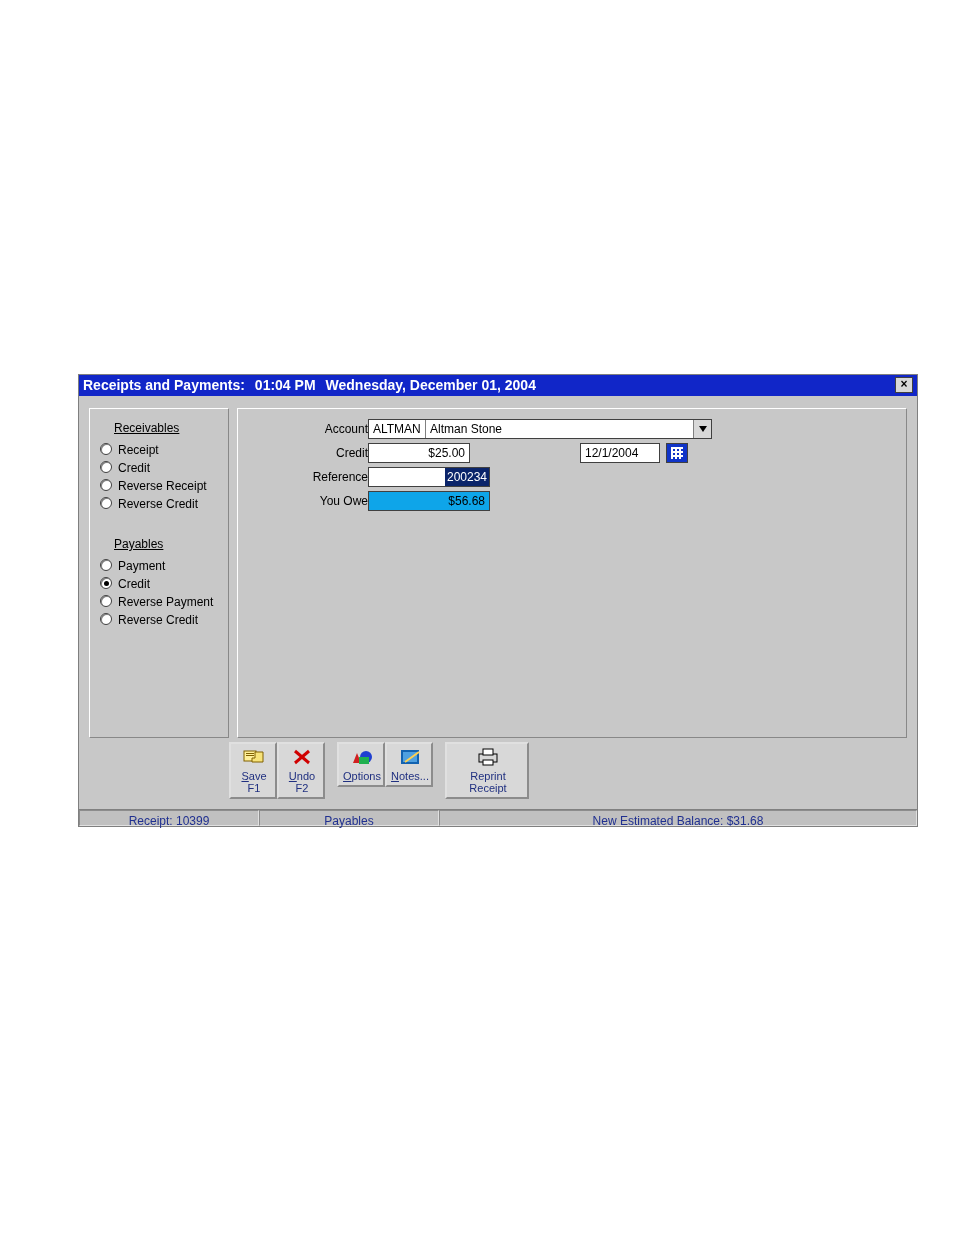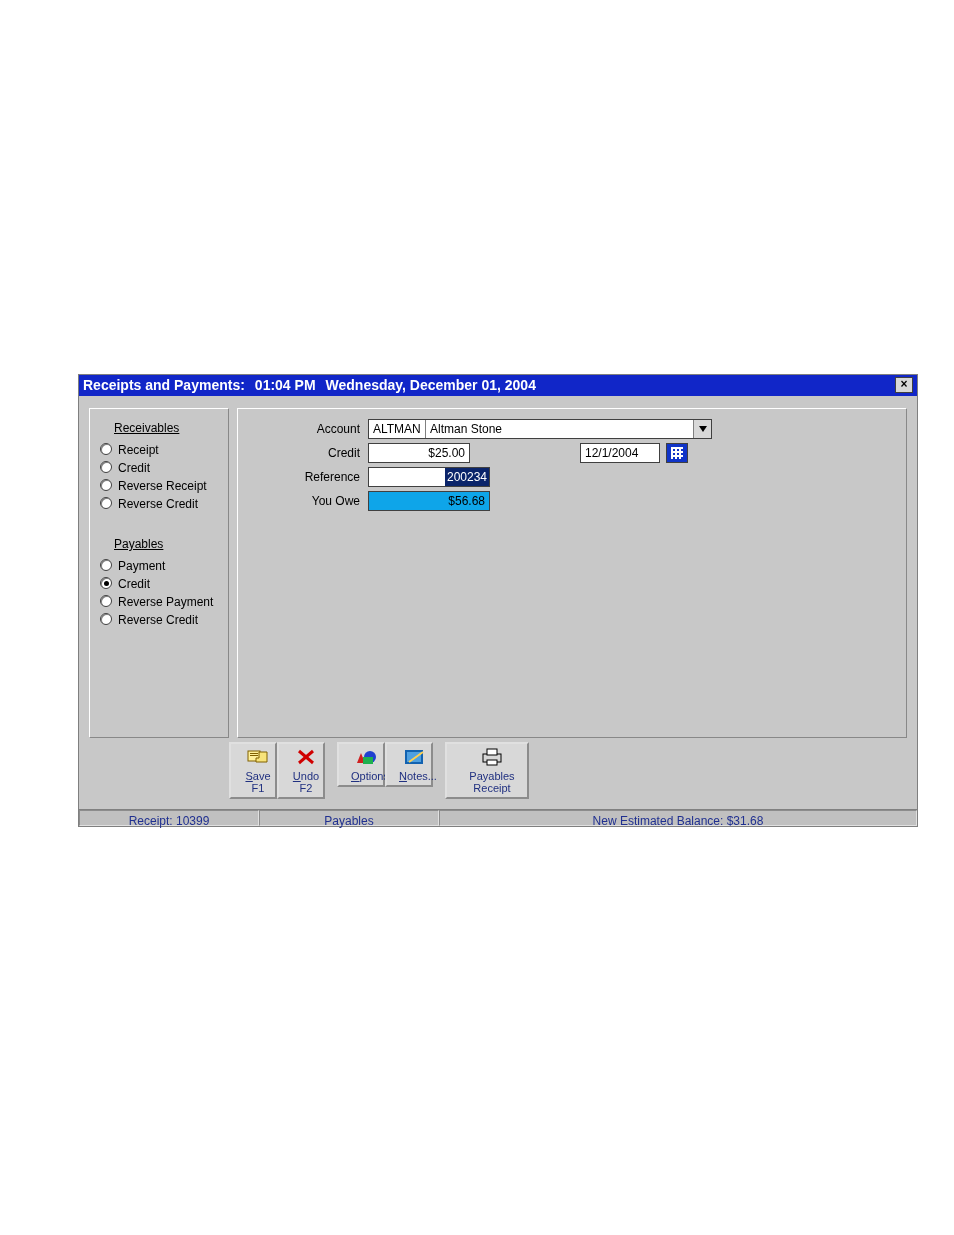--- a/index.html
+++ b/index.html
@@ -81,21 +81,21 @@
     border: 1px solid #888;
     border-top-color:#fff; border-left-color:#fff;
     background:#c8c8c8;
     padding: 6px 10px 10px 10px;
     min-height: 330px;
   }
   .form-row{
     display:flex; align-items:center; margin:4px 0;
   }
   .form-row .flabel{
-    width: 120px; text-align:right; padding-right:8px;
+    width: 120px; text-align:right; 
   }
   .tbox {
     border:1px solid #404040;
     background:#fff;
     height:20px; line-height:18px;
     padding:0 4px;
     font-family: inherit; font-size:12px;
   }
   .tbox.ro { background:#0ea5e9; }
   .tbox.right { text-align:right; }
@@ -123,21 +123,21 @@
       repeating-linear-gradient(#fff 0 2px, transparent 2px 4px),
       repeating-linear-gradient(90deg,#fff 0 2px, transparent 2px 4px);
   }
   .toolbar {
     display:flex; gap:12px; padding:4px 0 4px 140px; align-items:flex-start;
   }
   .btn-group{ display:flex; }
   .tbtn{
     border:2px outset #e0e0e0;
     background:#d8d8d8;
-    width:48px; padding:2px 2px 3px 12px;
+    width:48px; padding:2px 2px 3px 4px;
     text-align:center; cursor:pointer;
     font-size:11px; color:#203080;
   }
   .tbtn.wide{ width:84px; }
   .tbtn .ic{ height:22px; display:flex;align-items:center;justify-content:center;}
   .tbtn .lbl{ margin-top:2px; }
   .tbtn .ul{ text-decoration: underline; }
   .statusbar{
     display:flex; border-top:1px solid #808080;
   }
@@ -300,21 +300,21 @@
 
       <div class="btn-group">
         <div class="tbtn wide">
           <div class="ic">
             <svg width="26" height="18" viewBox="0 0 26 18">
               <rect x="4" y="6" width="18" height="8" fill="#d8d8d8" stroke="#000"></rect>
               <rect x="8" y="1" width="10" height="6" fill="#fff" stroke="#000"></rect>
               <rect x="8" y="12" width="10" height="5" fill="#fff" stroke="#000"></rect>
             </svg>
           </div>
-          <div class="lbl">Payables Receipt</div>
+          <div class="lbl">Reprint Receipt</div>
         </div>
       </div>
     </div>
   </div>
 
   <div class="statusbar">
     <div class="cell c1">Receipt:  10399</div>
     <div class="cell c2">Payables</div>
     <div class="cell c3">New Estimated Balance:  $31.68</div>
   </div>

